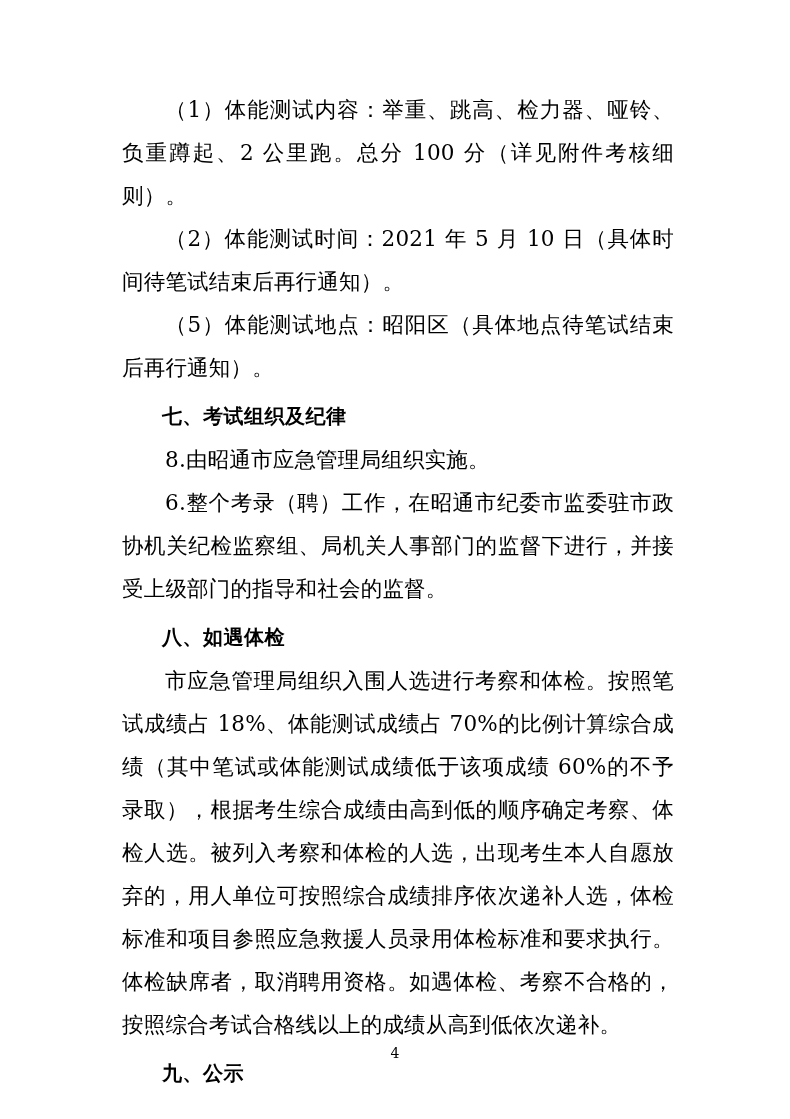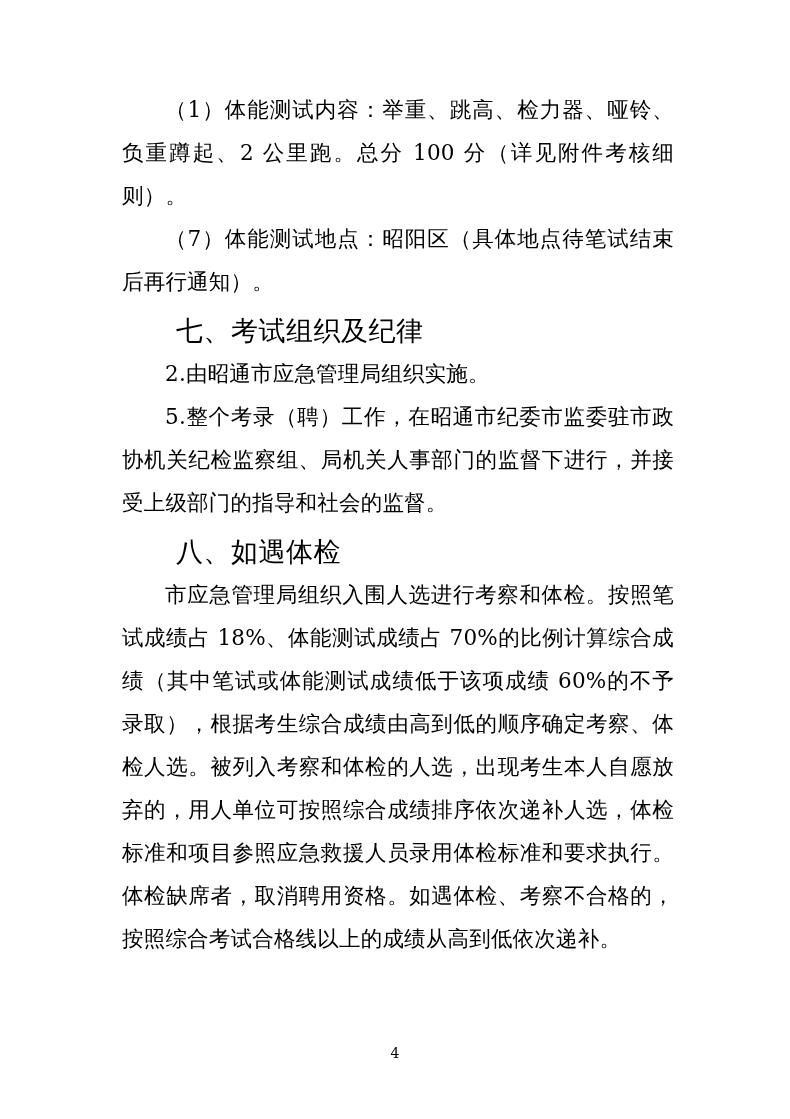--- a/index.html
+++ b/index.html
@@ -30,22 +30,22 @@
     letter-spacing: 0.2px;
   }
   p {
     margin: 0;
   }
   .indent {
     text-indent: 2em;
   }
   .heading {
     font-family: "DejaVu Sans", "Liberation Sans", sans-serif;
-    font-weight: normal;
-    font-size: 27px;
+    font-weight: bold;
+    font-size: 20px;
     line-height: 43px;
     text-indent: 2em;
     letter-spacing: 0.5px;
     margin: 0;
   }
   .gap-small {
     height: 6px;
   }
   .page-number {
     position: absolute;
@@ -59,37 +59,39 @@
 </style>
 </head>
 <body>
 
 <div class="page">
 
   <div class="body-text">
 
     <p class="indent">（1）体能测试内容：举重、跳高、检力器、哑铃、负重蹲起、2 公里跑。总分 100 分（详见附件考核细则）。</p>
 
+    <p class="indent">（2）体能测试时间：2021 年 5 月 10 日（具体时间待笔试结束后再行通知）。</p>
 
-    <p class="indent">（7）体能测试地点：昭阳区（具体地点待笔试结束后再行通知）。</p>
+    <p class="indent">（5）体能测试地点：昭阳区（具体地点待笔试结束后再行通知）。</p>
 
     <div class="gap-small"></div>
 
     <h2 class="heading">七、考试组织及纪律</h2>
 
-    <p class="indent">2.由昭通市应急管理局组织实施。</p>
+    <p class="indent">8.由昭通市应急管理局组织实施。</p>
 
-    <p class="indent">5.整个考录（聘）工作，在昭通市纪委市监委驻市政协机关纪检监察组、局机关人事部门的监督下进行，并接受上级部门的指导和社会的监督。</p>
+    <p class="indent">6.整个考录（聘）工作，在昭通市纪委市监委驻市政协机关纪检监察组、局机关人事部门的监督下进行，并接受上级部门的指导和社会的监督。</p>
 
     <div class="gap-small"></div>
 
     <h2 class="heading">八、如遇体检</h2>
 
     <p class="indent">市应急管理局组织入围人选进行考察和体检。按照笔试成绩占 18%、体能测试成绩占 70%的比例计算综合成绩（其中笔试或体能测试成绩低于该项成绩 60%的不予录取），根据考生综合成绩由高到低的顺序确定考察、体检人选。被列入考察和体检的人选，出现考生本人自愿放弃的，用人单位可按照综合成绩排序依次递补人选，体检标准和项目参照应急救援人员录用体检标准和要求执行。体检缺席者，取消聘用资格。如遇体检、考察不合格的，按照综合考试合格线以上的成绩从高到低依次递补。</p>
 
     <div class="gap-small"></div>
 
+    <h2 class="heading">九、公示</h2>
 
   </div>
 
   <div class="page-number">4</div>
 
 </div>
 
 </body></html>

